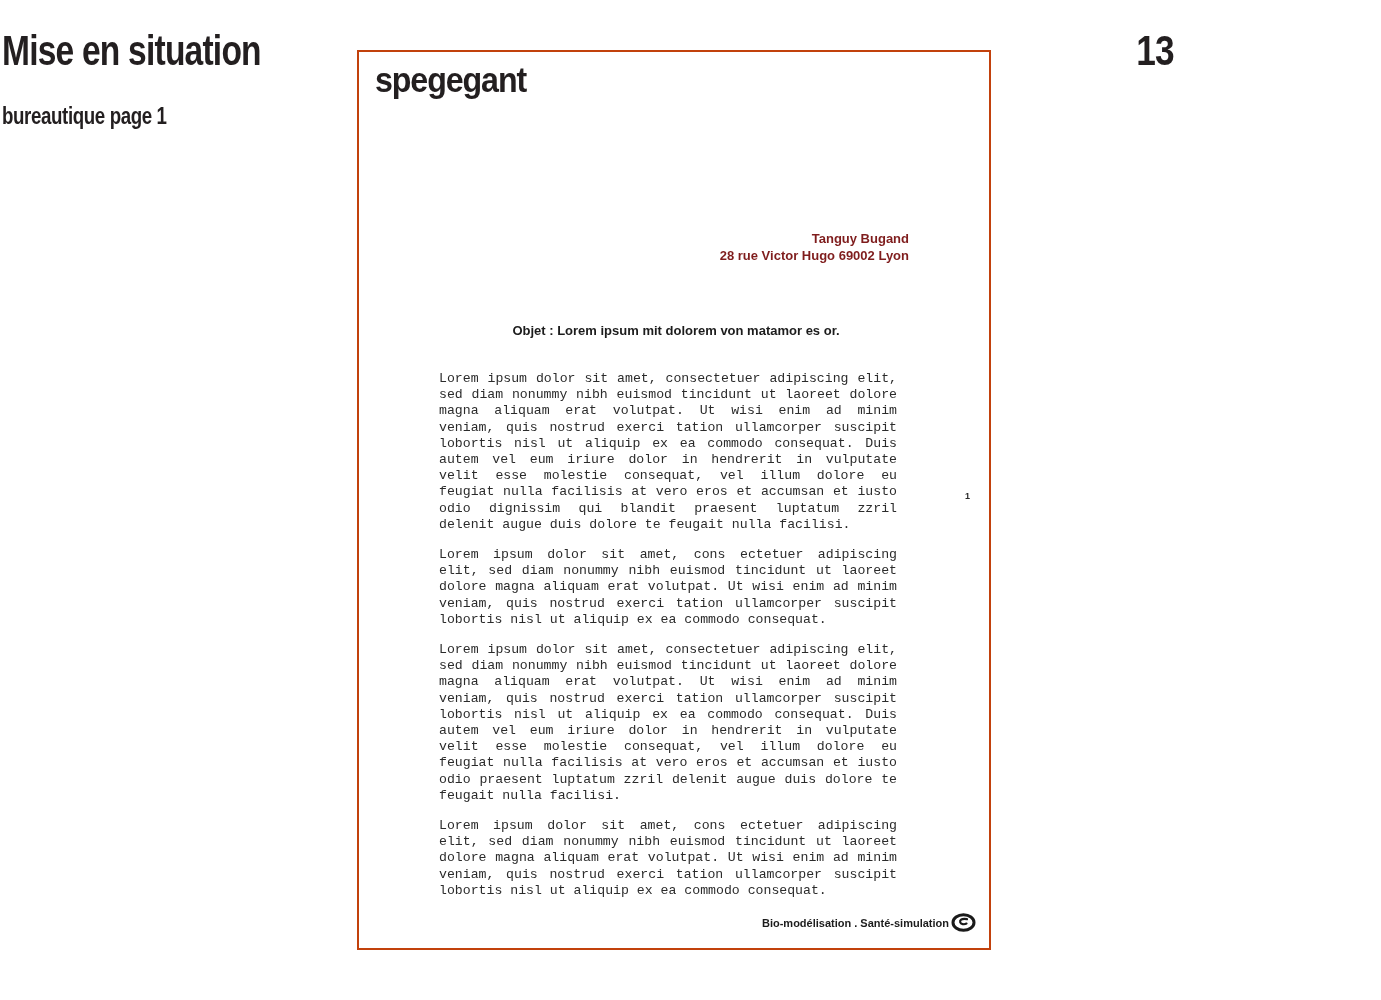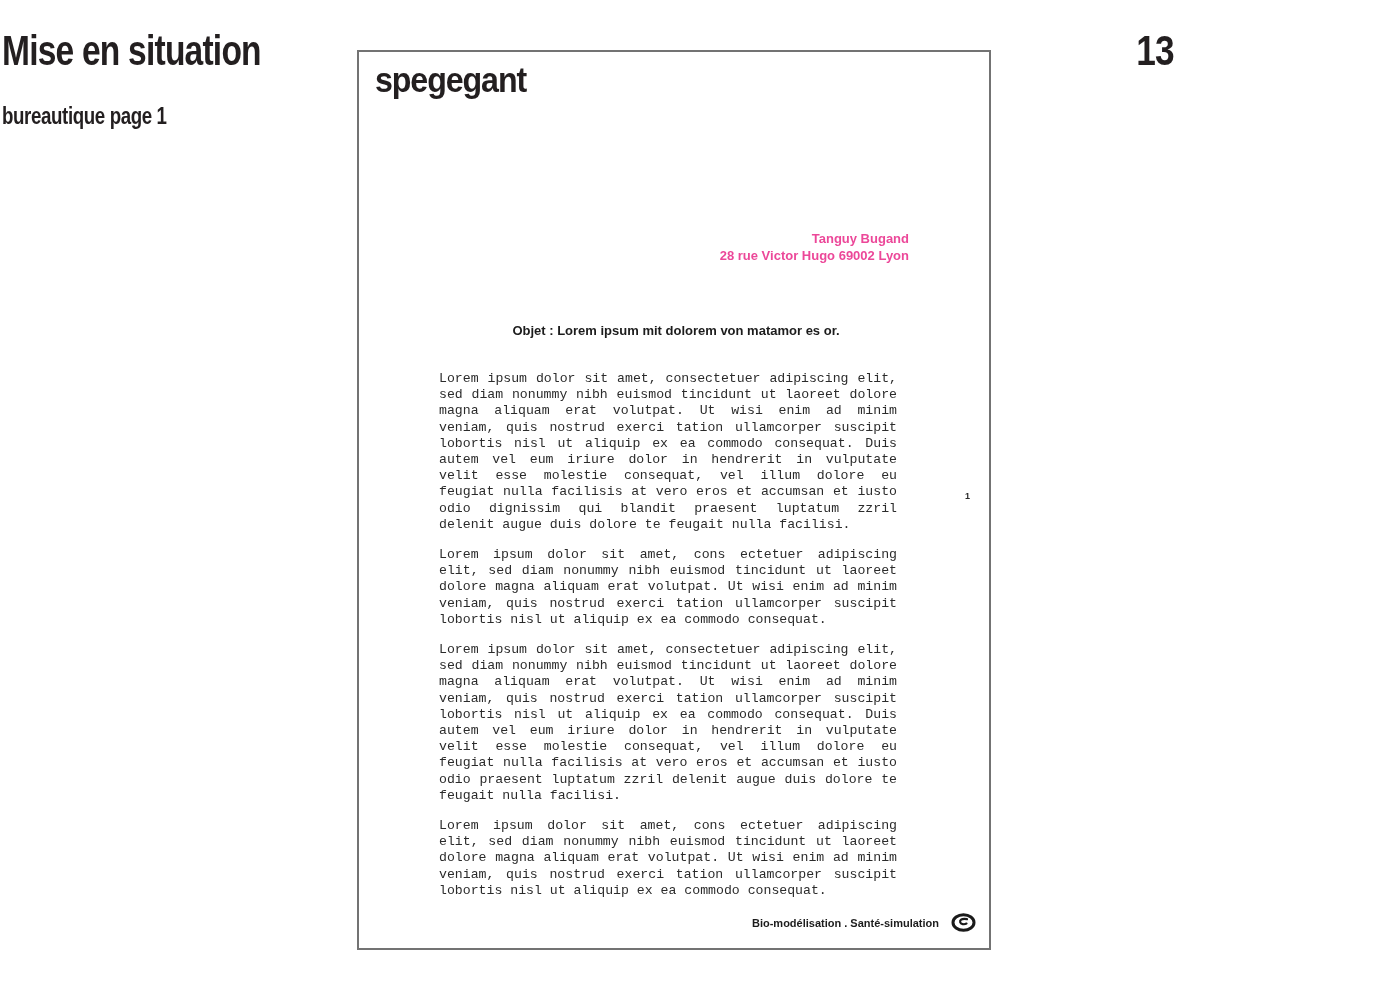--- a/index.html
+++ b/index.html
@@ -47,40 +47,40 @@
     transform-origin: right top;
     color: #231f20;
   }
 
   
   .letter {
     position: absolute;
     left: 357px; top: 50px;
     width: 634px; height: 900px;
     background: #ffffff;
-    border: 2px solid #737373;
+    border: 2px solid #c2410c;
   }
   .logo {
     position: absolute;
     left: 16px; top: 8px;
     font-size: 35px;
     font-weight: bold;
     letter-spacing: -1.2px;
     transform: scaleX(0.92);
     transform-origin: left top;
     color: #231f20;
   }
   .recipient {
     position: absolute;
     right: 80px; top: 179px;
     text-align: right;
     font-size: 13px;
     font-weight: bold;
     line-height: 16.5px;
-    color: #ec4899;
+    color: #7f1d1d;
   }
   .body-col {
     position: absolute;
     left: 80px; top: 271px;
     width: 474px;
   }
   .subject {
     font-size: 13px;
     font-weight: bold;
     margin-bottom: 33px;
@@ -113,21 +113,21 @@
     line-height: 11.5px;
   }
   .f-prefix { font-size: 7.5px; font-weight: bold; }
   .f-address { margin-bottom: 10px; }
   .f-email { text-decoration: underline; cursor: pointer; }
   .footer-right {
     position: absolute;
     right: 13px; top: 861px;
     display: flex;
     align-items: center;
-    gap: 12px;
+    gap: 2px;
     font-size: 11px;
     font-weight: bold;
     color: #1c1c1c;
   }
   .mark { display: inline-flex; align-items: center; }
 
   .corner-rect {
     position: absolute;
     left: 1270px; top: 968px;
     width: 111px; height: 32px;

